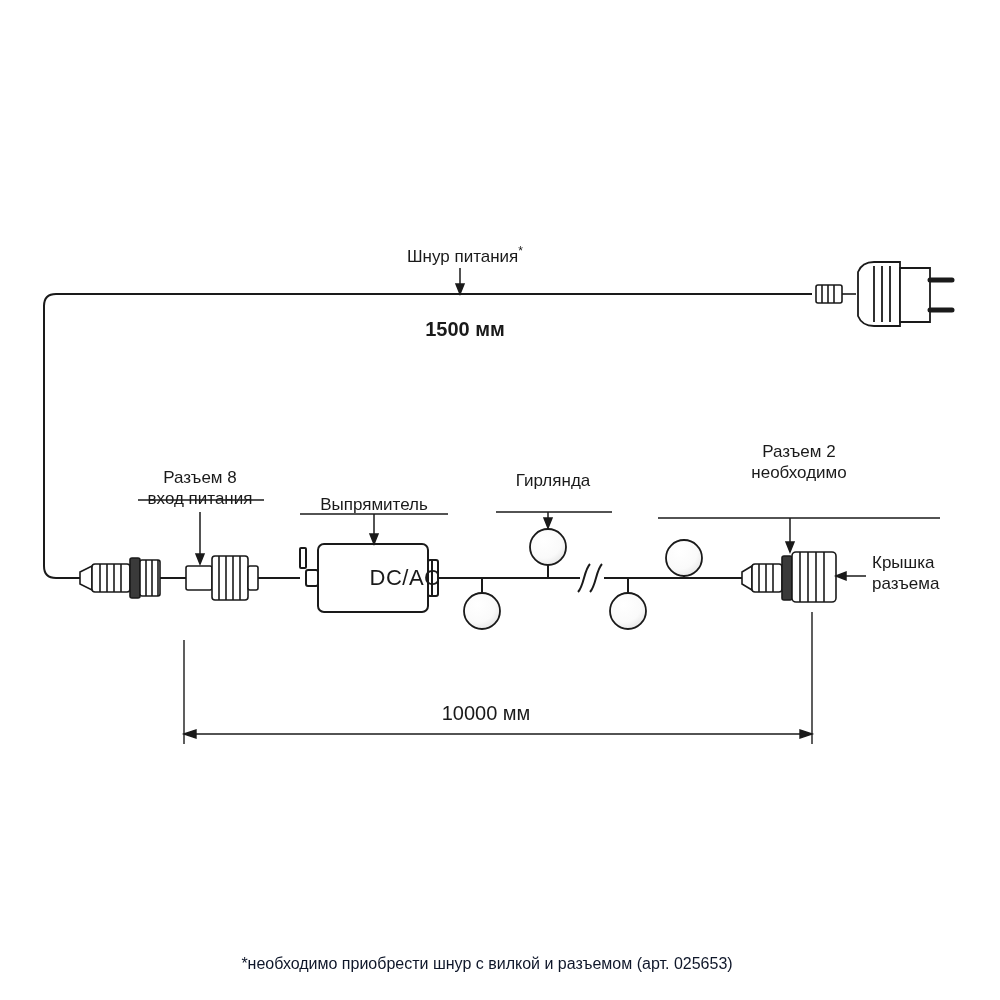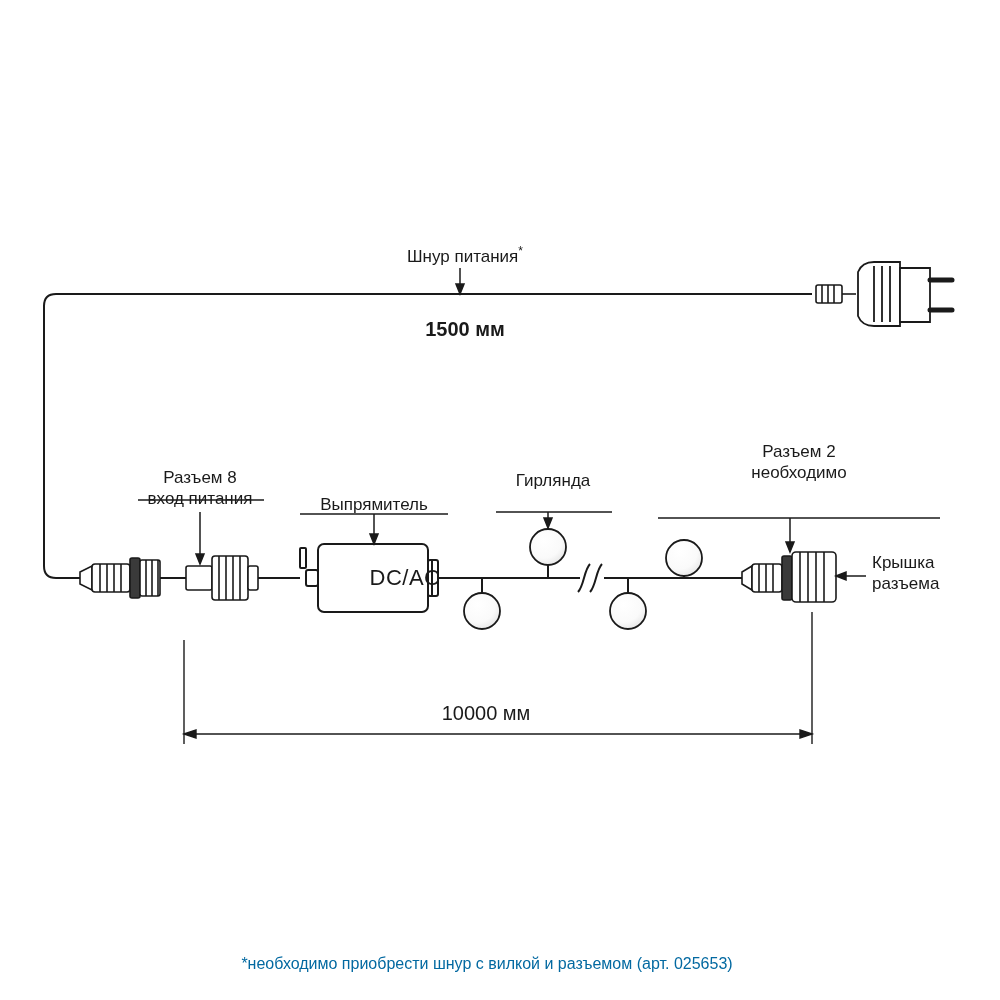--- a/index.html
+++ b/index.html
@@ -2,21 +2,21 @@
 <html><head>
 <meta charset="utf-8">
 <style>
   html,body{margin:0;padding:0;background:#ffffff;}
   body{width:1000px;height:1000px;font-family:"Liberation Sans",sans-serif;color:#1a1a1a;overflow:hidden;}
   #stage{position:relative;width:1000px;height:881px;}
   svg#diagram{position:absolute;left:0;top:0;width:1000px;height:1000px;}
   .lbl{position:absolute;font-size:17px;color:#1a1a1a;line-height:1.25;white-space:nowrap;}
   .lbl.center{text-align:center;transform:translateX(-50%);}
   .dim{position:absolute;font-size:20px;color:#1a1a1a;white-space:nowrap;transform:translateX(-50%);}
-  .footnote{position:absolute;font-size:16px;color:#0369a1;white-space:nowrap;transform:translateX(-50%);}
+  .footnote{position:absolute;font-size:16px;color:#0f172a;white-space:nowrap;transform:translateX(-50%);}
   .dcac{position:absolute;font-size:22px;color:#1a1a1a;letter-spacing:.5px;transform:translate(-50%,-50%);}
   .sup{font-size:12px;vertical-align:super;}
 </style>
 </head>
 <body>
 
 <div id="stage">
 
   <svg id="diagram" viewBox="0 0 1000 1000">
     <defs>

